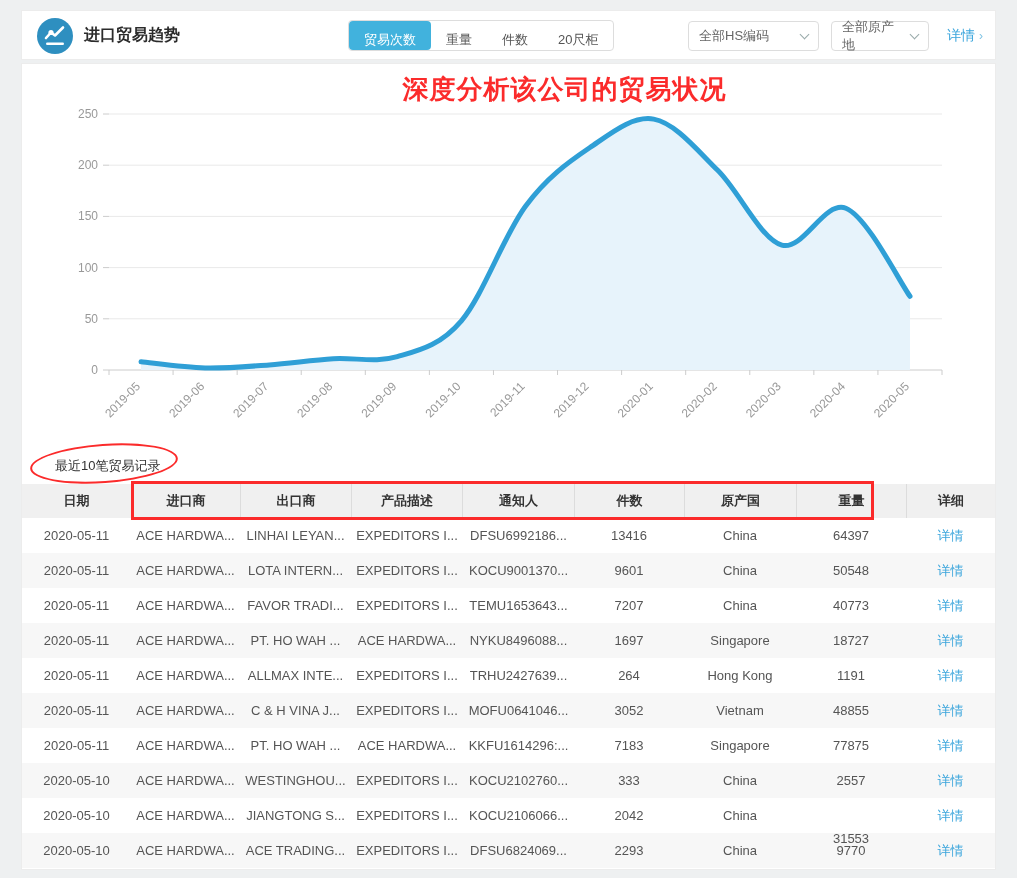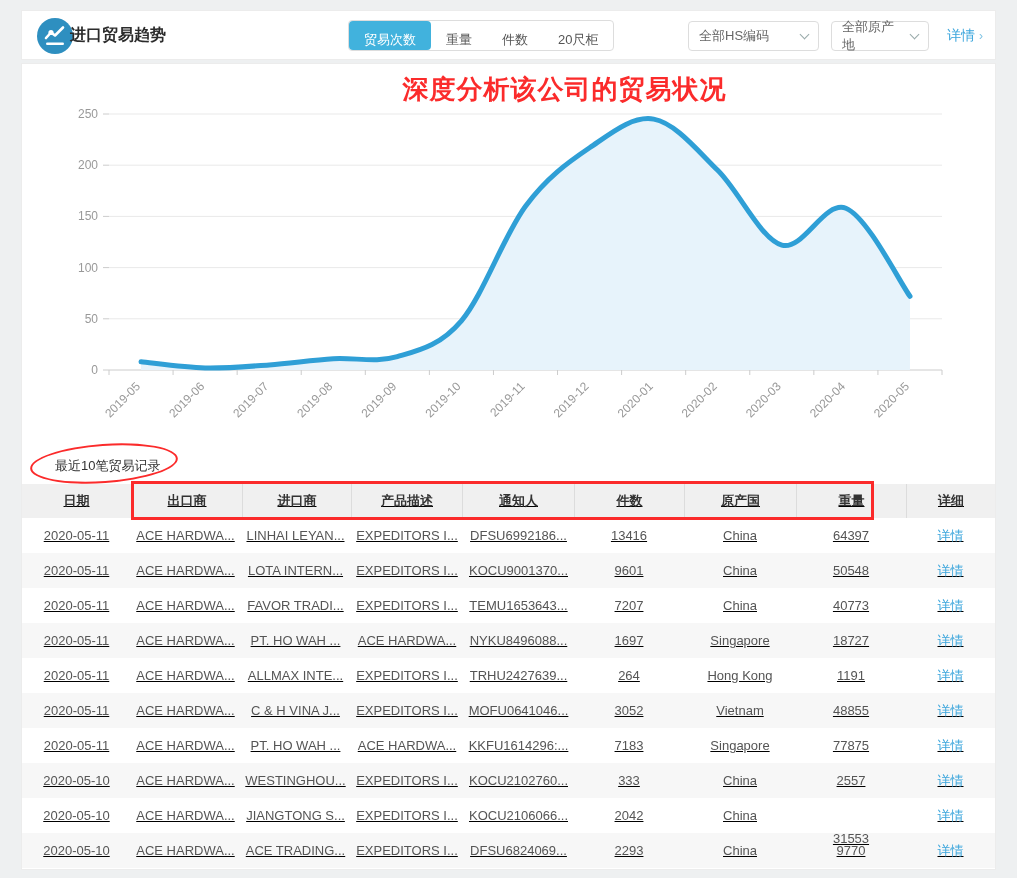--- a/index.html
+++ b/index.html
@@ -7,21 +7,21 @@
   body {
     background:#eef0f1;
     font-family:"Liberation Sans","DejaVu Sans",sans-serif;
     position:relative;
     overflow:hidden;
   }
   .card { position:absolute; background:#fff; border:1px solid #ececec; }
   
   #header-card { left:21px; top:10px; width:975px; height:50px; }
   .logo { position:absolute; left:15px; top:7px; width:36px; height:36px; }
-  .page-title { position:absolute; left:48px; top:0; height:48px; line-height:48px;
+  .page-title { position:absolute; left:62px; top:0; height:48px; line-height:48px;
     font-size:16px; font-weight:bold; color:#2b2b2b; }
   .tabs { position:absolute; left:326px; top:9px; height:31px; border:1px solid #ddd;
     border-radius:4px; display:flex; align-items:center; background:#fff; }
   .tab { padding:4px 15px; font-size:13px; color:#555; height:29px; line-height:29px; cursor:pointer; white-space:nowrap; }
   .tab.active { background:#41b2dd; color:#fff; border-radius:4px; }
   .select { position:absolute; top:10px; height:30px; border:1px solid #ddd; border-radius:4px;
     display:flex; align-items:center; justify-content:space-between; padding:0 10px;
     font-size:13px; color:#666; background:#fff; cursor:pointer; }
   #hs-select { left:666px; width:131px; }
   #origin-select { left:809px; width:98px; }
@@ -34,21 +34,21 @@
   #main-card { left:21px; top:63px; width:975px; height:807px; }
   .chart-title { position:absolute; left:155px; top:8px; width:775px; text-align:center;
     color:#fb2b2b; font-size:26px; font-weight:bold; letter-spacing:1px; }
   #chart-svg { position:absolute; left:0; top:0; width:975px; height:420px; }
   .section-label { position:absolute; left:33px; top:393px; font-size:13px; color:#333; }
   .red-ellipse { position:absolute; left:8px; top:380px; width:148px; height:39px;
     border:2.5px solid #fb2b2b; border-radius:50%; transform:rotate(-4deg); pointer-events:none; z-index:5; }
   .red-rect { position:absolute; left:109px; top:417px; width:743px; height:39px;
     border:3px solid #fb2b2b; pointer-events:none; z-index:5; }
   
-  .trade-table { position:absolute; left:0; top:420px; width:973px;text-decoration:underline; }
+  .trade-table { position:absolute; left:0; top:420px; width:973px; }
   .t-header { display:flex; background:#f0f0f0; height:34px; align-items:center; }
   .t-hcell { font-size:13px; font-weight:bold; color:#333; text-align:center;
     height:34px; line-height:34px; overflow:hidden; white-space:nowrap; }
   .t-hcell + .t-hcell { border-left:1px solid #dcdcdc; }
   .t-row { display:flex; height:35px; align-items:center; background:#fff; }
   #t-body .t-row:nth-child(even) { background:#f7f7f7; }
   .t-cell { font-size:13px; color:#555; text-align:center; overflow:hidden; white-space:nowrap; }
   .t-cell .detail { color:#3aa5dc; cursor:pointer; }
 </style>
 </head>
@@ -136,22 +136,22 @@
       <path d="M119.03846153846155,297.808C129.7,298.8 161.8,303.4 183.1,304.0C204.5,304.5 225.8,302.4 247.2,300.9C268.6,299.3 289.9,296.1 311.3,294.7C332.6,293.4 354.0,299.0 375.3,292.7C396.7,286.4 418.1,281.9 439.4,256.8C460.8,231.8 482.1,171.0 503.5,142.2C524.9,113.3 546.2,98.3 567.6,83.8C588.9,69.3 610.3,51.4 631.7,55.1C653.0,58.9 674.4,85.3 695.7,106.3C717.1,127.3 738.4,174.8 759.8,181.1C781.2,187.4 802.5,135.7 823.9,144.2C845.2,152.7 877.3,217.6 888.0,232.3" fill="none" stroke="#2f9fd6" stroke-width="5" stroke-linecap="round" stroke-linejoin="round"></path>
     </svg>
 
   <div class="red-ellipse"></div>
   <div class="section-label">最近10笔贸易记录</div>
   <div class="red-rect"></div>
 
   <div class="trade-table">
     <div class="t-header" id="t-header">
         <div class="t-hcell" style="width: 109px;">日期</div>
+        <div class="t-hcell" style="width: 109px;">进口商</div>
         <div class="t-hcell" style="width: 111px;">出口商</div>
-        <div class="t-hcell" style="width: 109px;">进口商</div>
         <div class="t-hcell" style="width: 111px;">产品描述</div>
         <div class="t-hcell" style="width: 112px;">通知人</div>
         <div class="t-hcell" style="width: 110px;">件数</div>
         <div class="t-hcell" style="width: 112px;">原产国</div>
         <div class="t-hcell" style="width: 110px;">重量</div>
         <div class="t-hcell" style="width: 89px;">详细</div>
       </div>
     <div id="t-body">
         <div class="t-row">
           <div class="t-cell" style="width: 109px;">2020-05-11</div>

